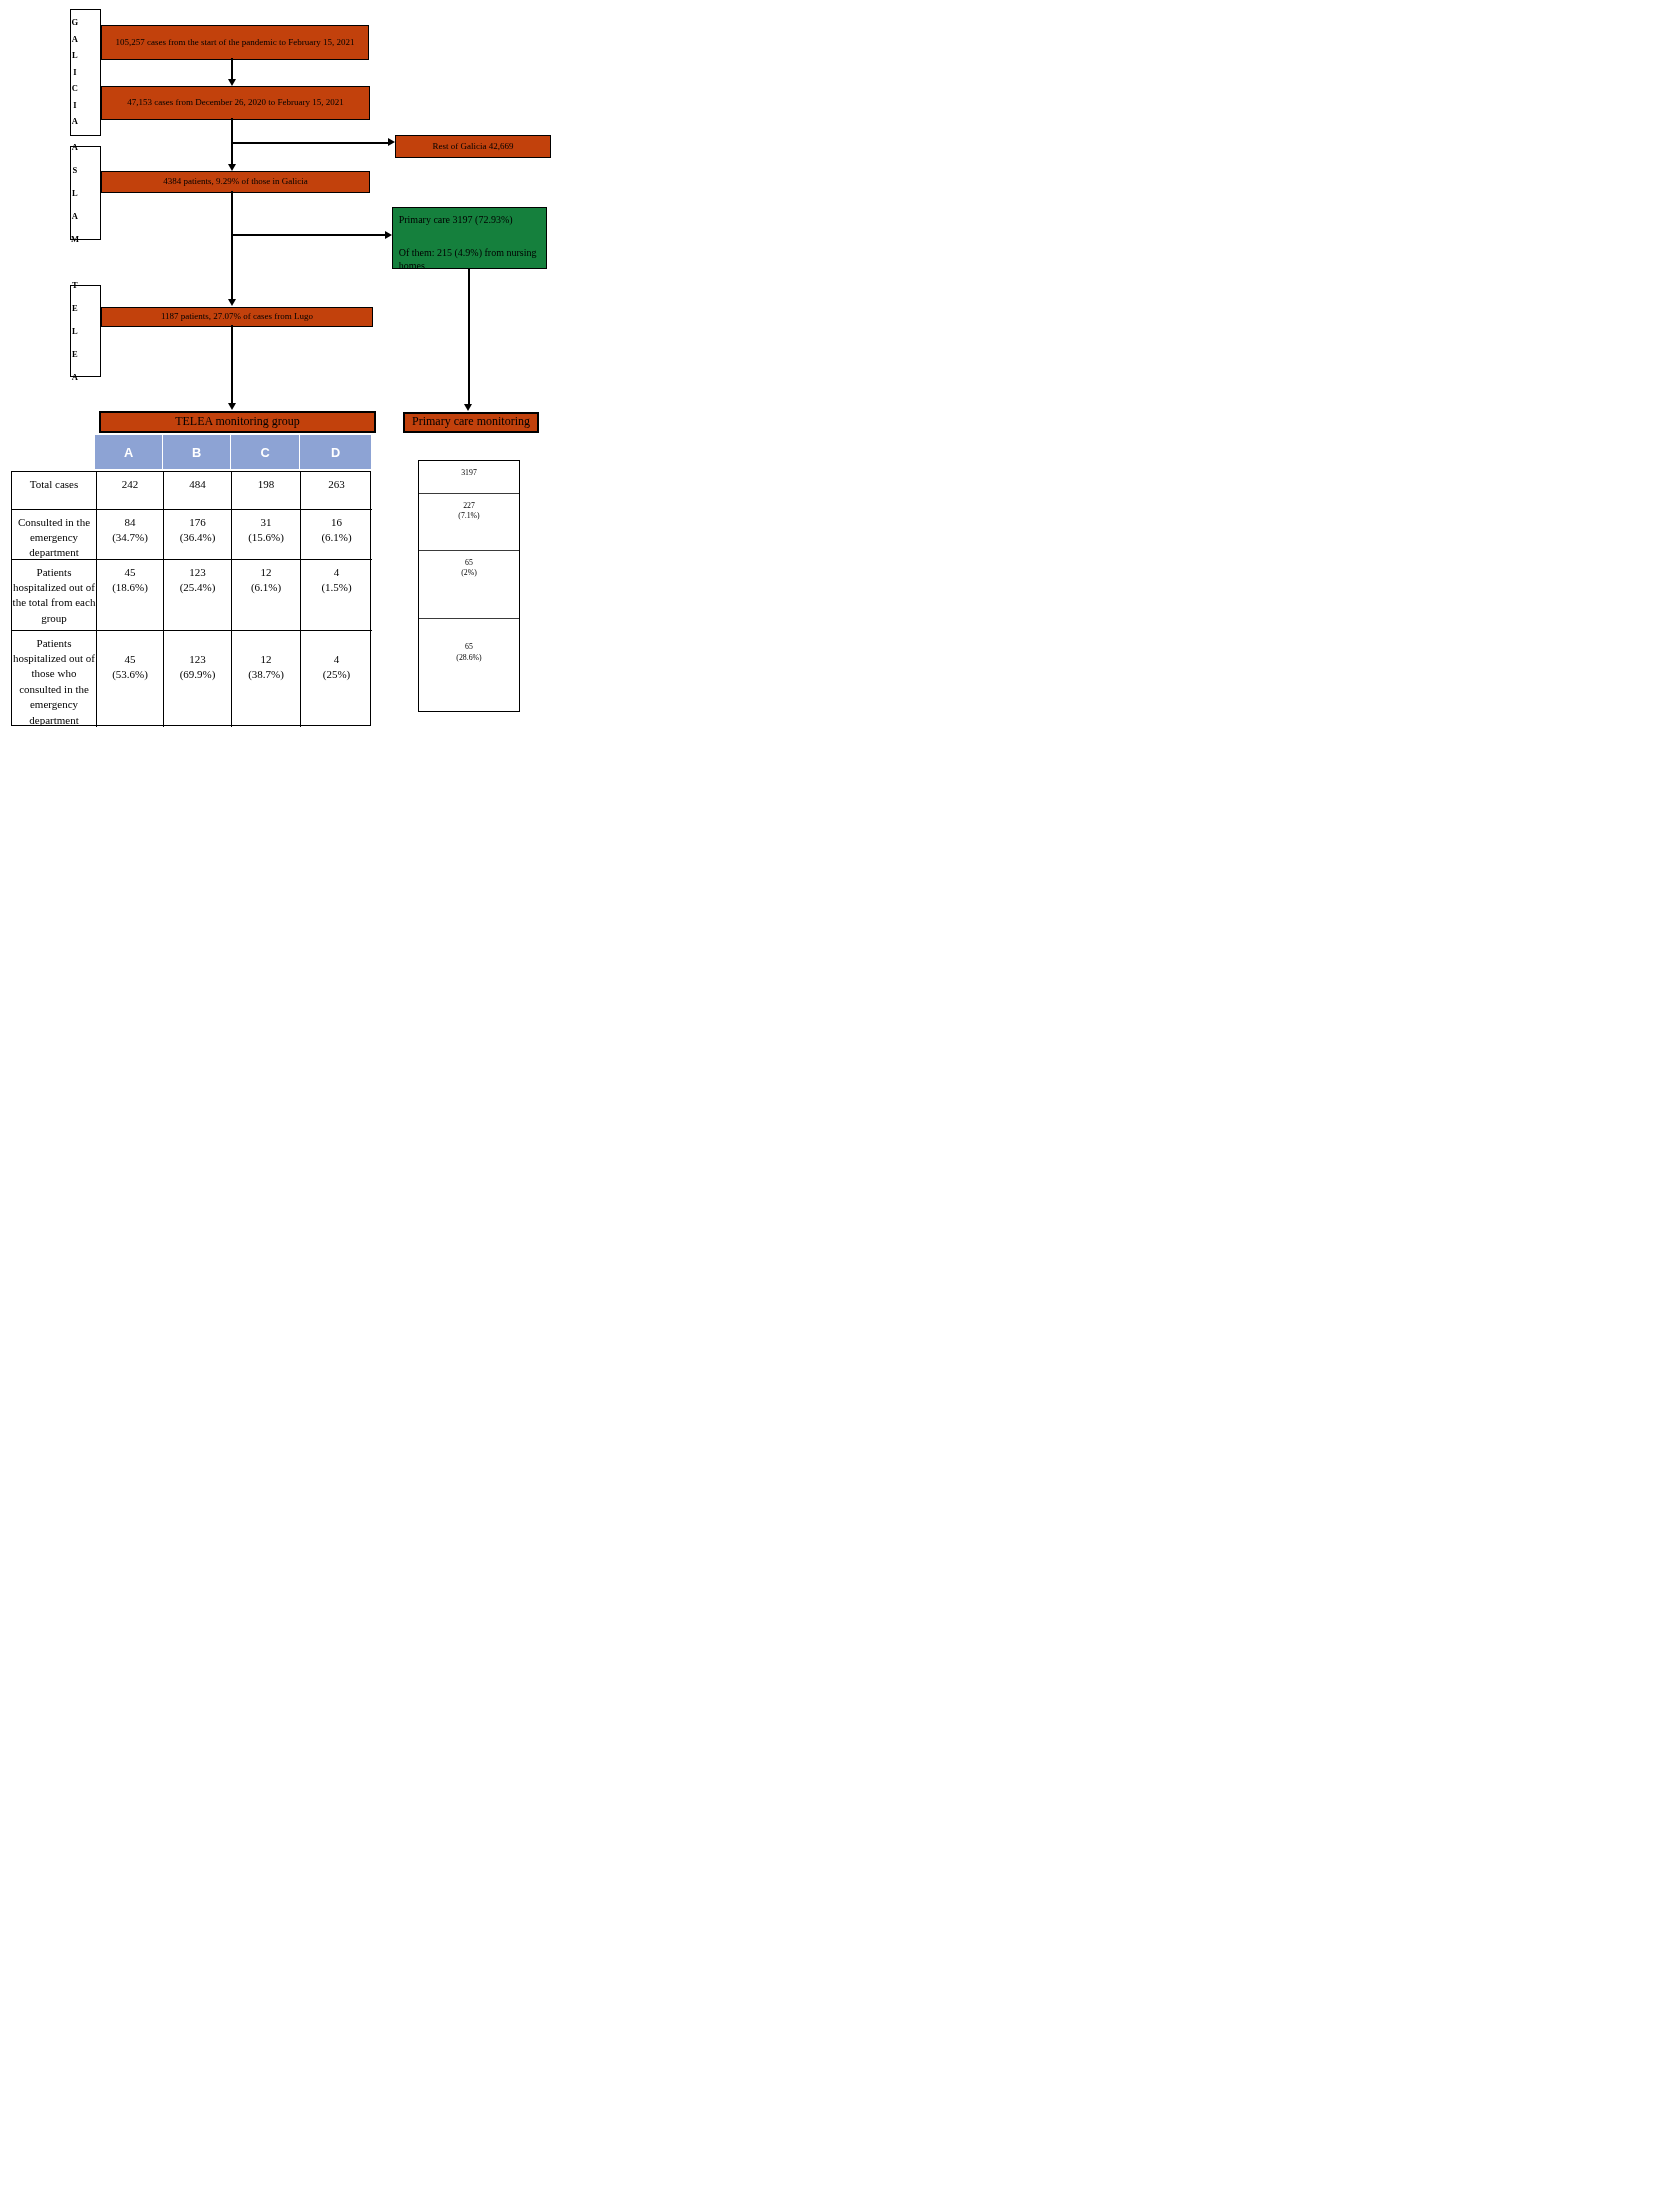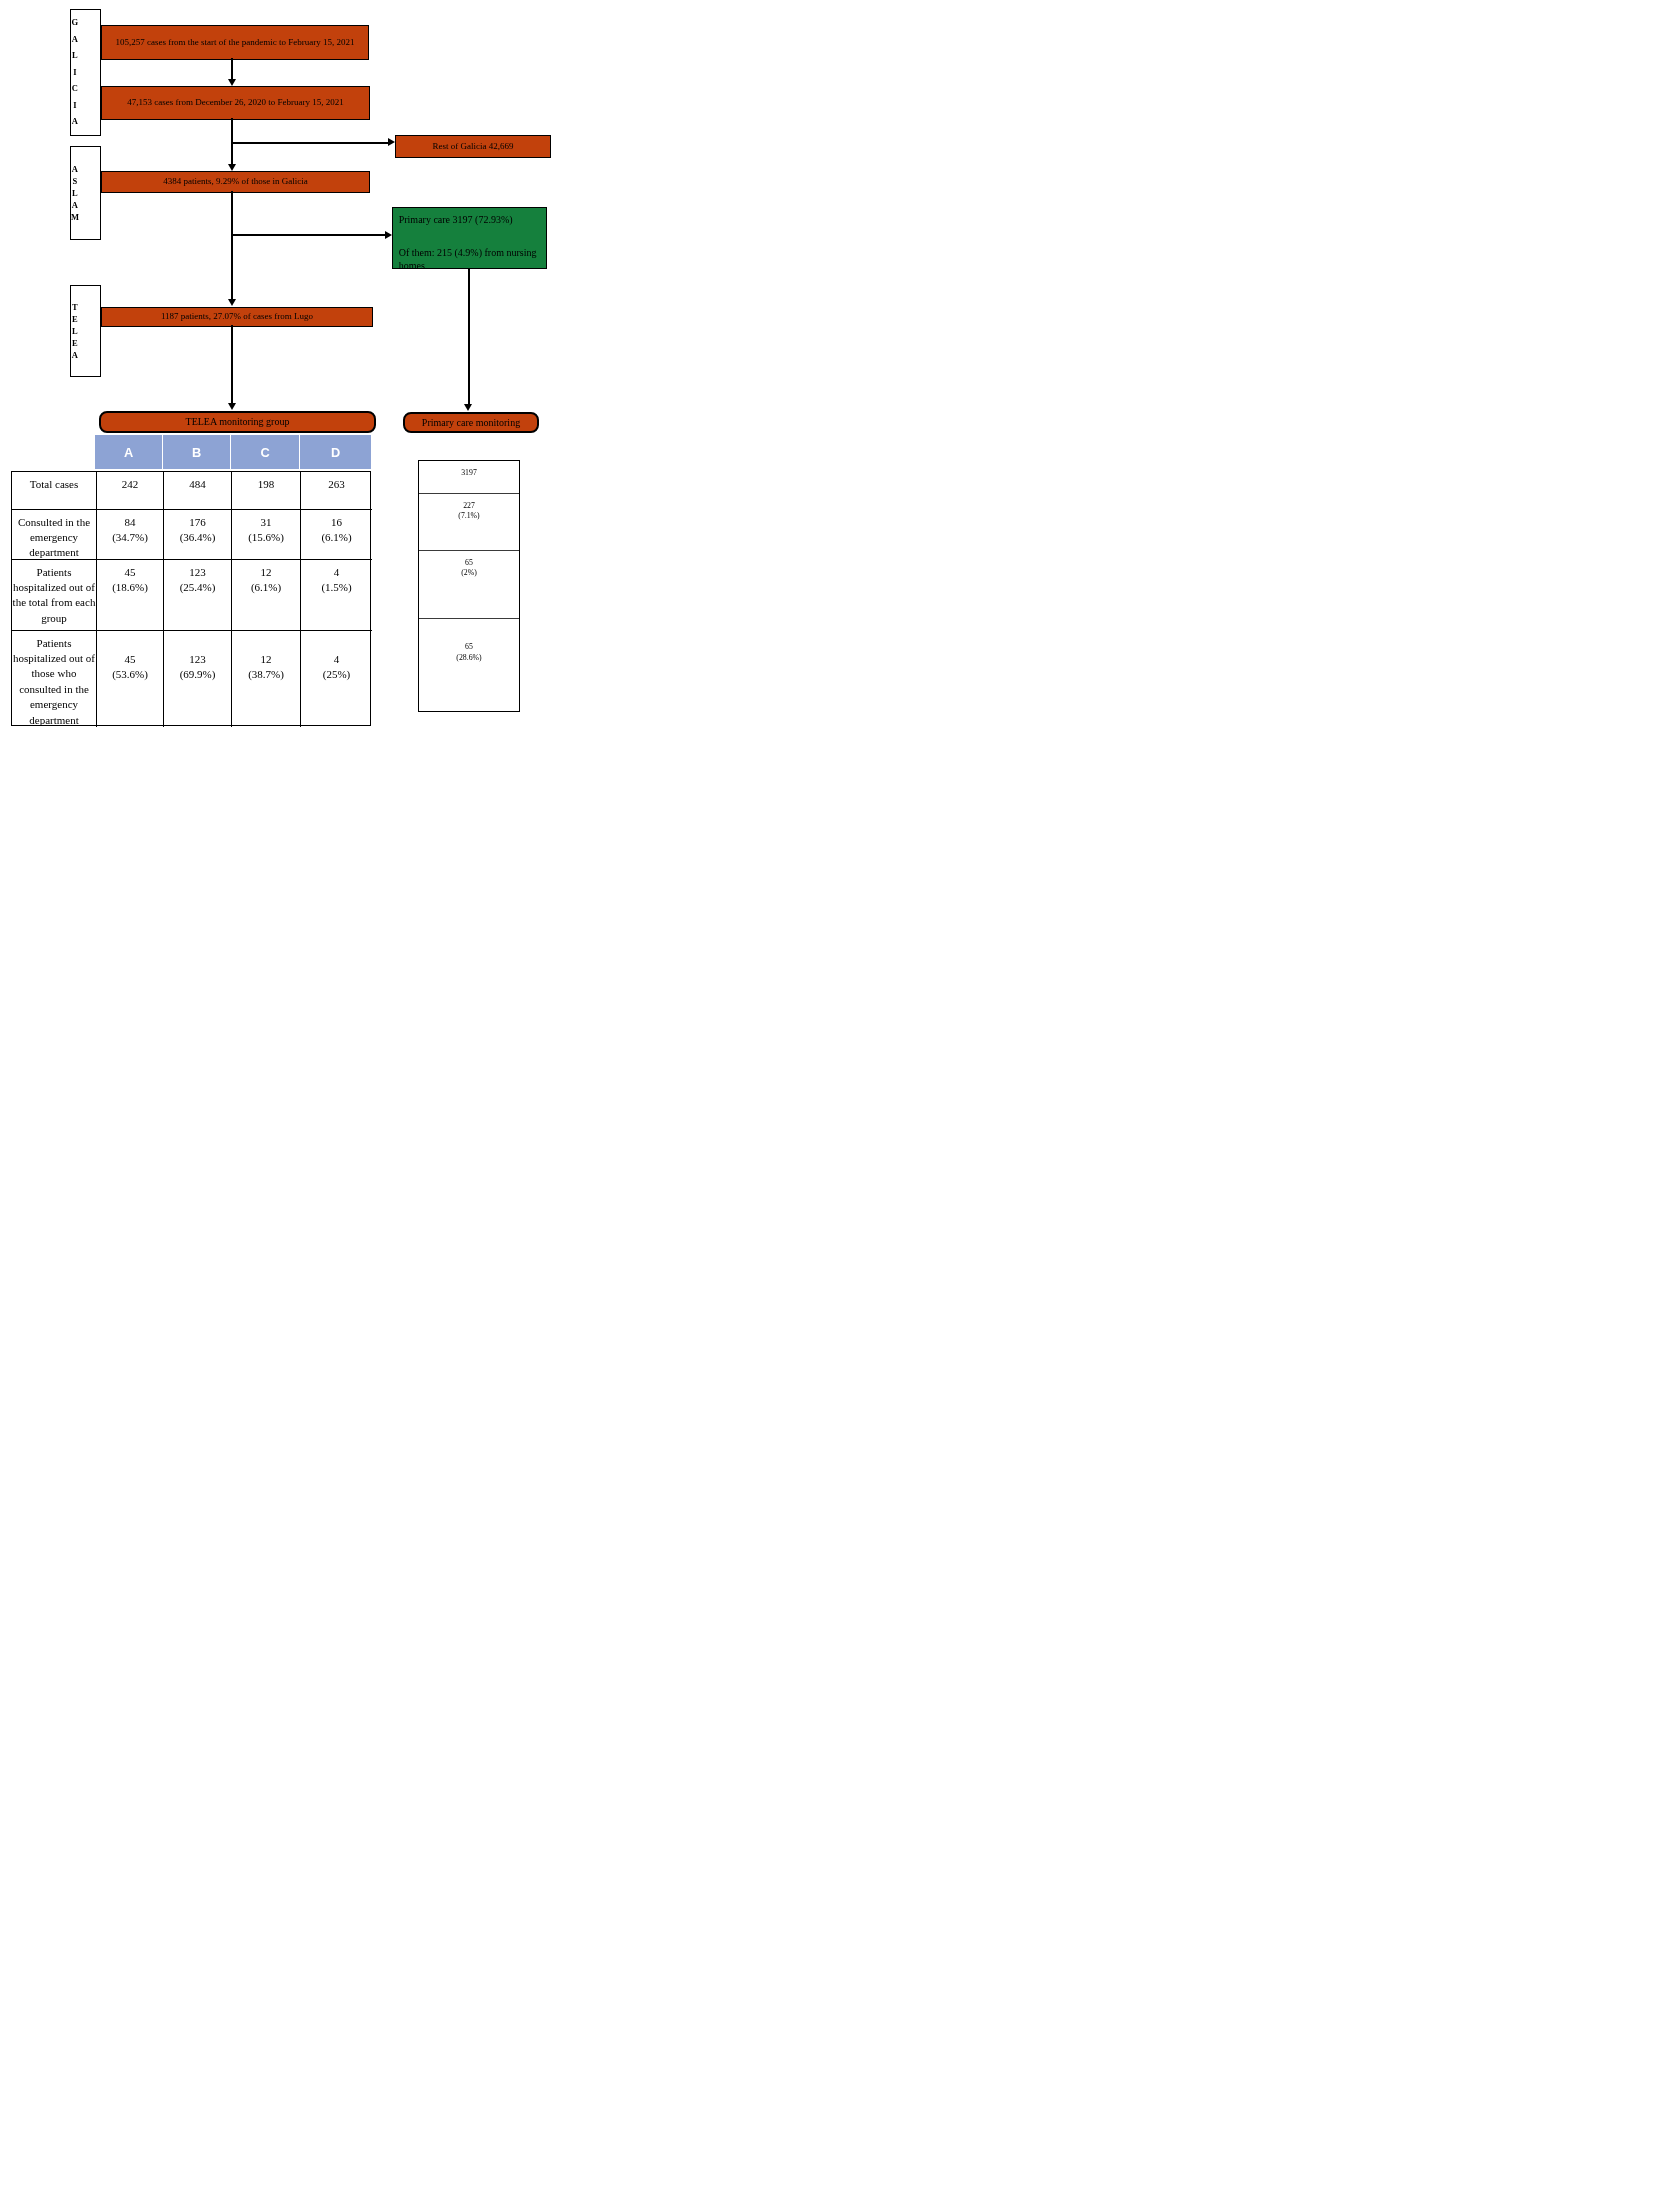--- a/index.html
+++ b/index.html
@@ -5,30 +5,30 @@
   html,body{margin:0;padding:0;background:#ffffff;}
   .canvas{position:relative;width:555px;height:735px;background:#fff;
           font-family:"Liberation Serif","DejaVu Serif",serif;color:#000;overflow:hidden;}
 
   
   .vlabel{position:absolute;border:1.9px solid #000;background:#fff;
           display:flex;align-items:center;}
   .vletters{width:7.6px;word-break:break-all;text-align:center;
             font-weight:bold;font-size:8.5px;}
   .lh7{line-height:16.6px;}
-  .lh5{line-height:12px;}
+  .lh5{line-height:23px;}
 
   .fbox{position:absolute;border:1.9px solid #000;background:#c2410c;
         display:flex;align-items:center;justify-content:center;
         text-align:center;font-size:9px;line-height:1.32;}
   .fbox .inner{max-width:247px;}
   .fbox-left{position:absolute;border:1.9px solid #000;background:#15803d;
         font-size:10px;line-height:1.32;padding:4.7px 5.7px;}
   .fbox-left .p2{margin-top:20px;}
-  .mon{border-width:2.4px;font-size:10px;border-radius:8px;}
+  .mon{border-width:2.4px;font-size:12px;}
 
   .shaft-v{position:absolute;width:1.9px;background:#000;}
   .shaft-h{position:absolute;height:2.4px;background:#000;}
   .head-down{position:absolute;width:0;height:0;
              border-left:4.7px solid transparent;border-right:4.7px solid transparent;
              border-top:7.6px solid #000;}
   .head-right{position:absolute;width:0;height:0;
               border-top:4.7px solid transparent;border-bottom:4.7px solid transparent;
               border-left:7.6px solid #000;}
 

